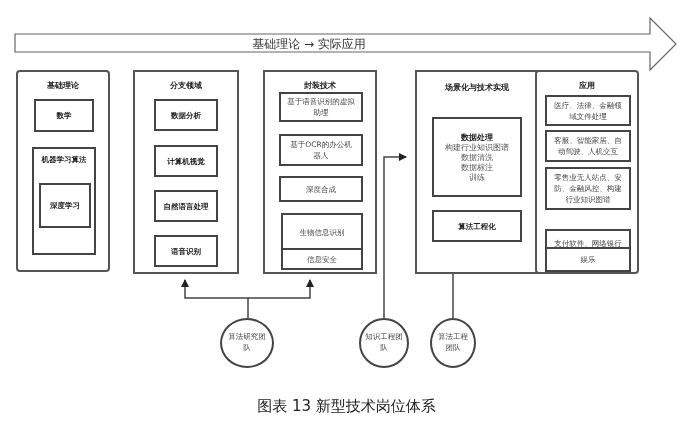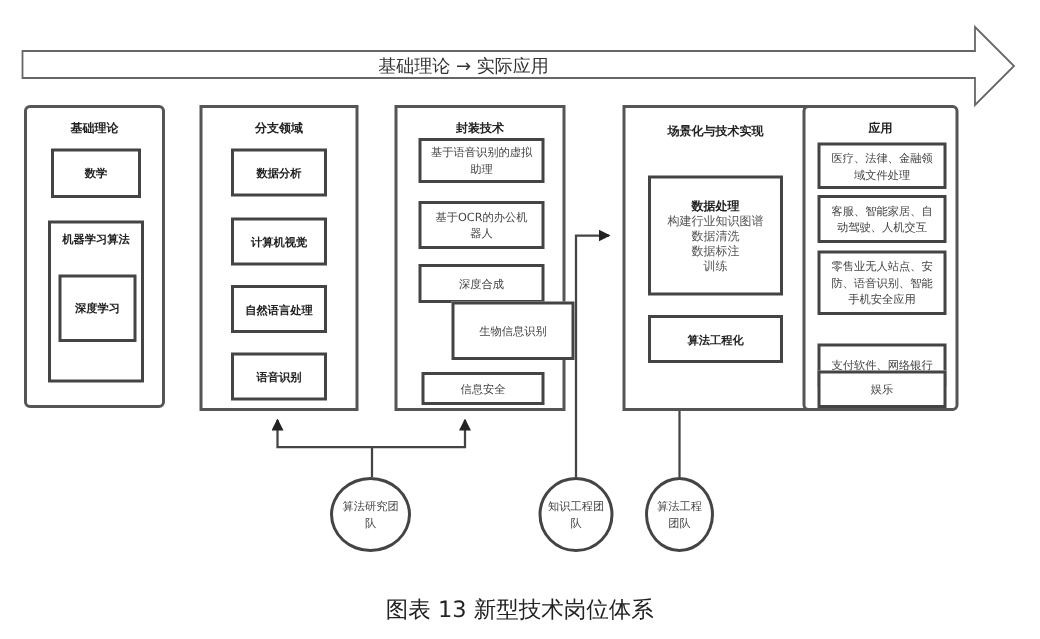--- a/index.html
+++ b/index.html
@@ -5,21 +5,21 @@
     html, body { margin: 0; padding: 0; background: #ffffff; }
     body { width: 693px; height: 426px; position: relative; overflow: hidden;
       font-family: "DejaVu Sans", "Liberation Sans", sans-serif; color: #333; }
     .abs { position: absolute; box-sizing: border-box; }
     .col { border: 2px solid #555; border-radius: 4px; background: #fff; }
     .box { border: 2px solid #444; background: #fff; display: flex; align-items: center;
       justify-content: center; text-align: center; font-size: 7.5px; line-height: 11px; color: #444; }
     .bold { font-weight: bold; color: #222; text-align: center; }
     .col-title { position: absolute; left: 0; right: 0; text-align: center; font-size: 8px; font-weight: bold; color: #222; }
     .circle { border: 2px solid #444; border-radius: 50%; background: #fff; display: flex;
-      align-items: center; justify-content: flex-end; text-align: center; font-size: 7.5px; line-height: 11px; color: #444; padding: 0 4px; }
+      align-items: center; justify-content: flex-end; text-align: center; font-size: 7.5px; line-height: 11px; color: #444; padding: 0 4px; font-family: Liberation Mono, monospace; }
     svg.lines { position: absolute; left: 0; top: 0; }
     .arrow-label { position: absolute; left: 16px; width: 586px; top: 36px; text-align: center; font-size: 12px; color: #333; }
     .caption { position: absolute; left: 0; width: 693px; top: 397px; text-align: center; font-size: 15px; color: #222; }
     .sub { display: block; font-weight: normal; color: #555; font-size: 8px; line-height: 10px; }
   </style>
 </head>
 <body>
 
 <svg class="lines" width="693" height="426">
   <defs>
@@ -74,21 +74,21 @@
   <div class="col-title" style="top:8px;">封装技术</div>
   <div class="abs box" style="left:14px;top:20px;width:84px;height:30px;padding:0 6px;">
       <span>基于语音识别的虚拟助理</span>
     </div>
   <div class="abs box" style="left:14px;top:62px;width:84px;height:32px;padding:0 6px;">
       <span>基于OCR的办公机器人</span>
     </div>
   <div class="abs box" style="left:14px;top:104px;width:84px;height:26px;">
       <span>深度合成</span>
     </div>
-  <div class="abs box" style="left:16px;top:129px;width:82px;height:39px;margin-left:20px;">
+  <div class="abs box" style="left:16px;top:141px;width:82px;height:39px;">
       <span>生物信息识别</span>
     </div>
   <div class="abs box" style="left:16px;top:176px;width:82px;height:22px;">
       <span>信息安全</span>
     </div>
 </div>
 
 <div class="abs col" style="left:415px;top:70px;width:124px;height:204px;border-radius:0;">
   <div class="col-title" style="top:10px;">场景化与技术实现</div>
   <div class="abs box" style="left:15px;top:45px;width:90px;height:80px;flex-direction:column;">
@@ -105,21 +105,21 @@
 
 <div class="abs col" style="left:535px;top:70px;width:104px;height:204px;">
   <div class="col-title" style="top:8px;">应用</div>
   <div class="abs box" style="left:8px;top:23px;width:86px;height:31px;padding:0 4px;">
       <span>医疗、法律、金融领域文件处理</span>
     </div>
   <div class="abs box" style="left:8px;top:58px;width:86px;height:32px;padding:0 4px;">
       <span>客服、智能家居、自动驾驶、人机交互</span>
     </div>
   <div class="abs box" style="left:8px;top:95px;width:86px;height:43px;padding:0 4px;">
-      <span>零售业无人站点、安防、语音识别、智能手机安全应用</span>
+      <span>零售业无人站点、安防、金融风控、构建行业知识图谱</span>
     </div>
   <div class="abs box" style="left:8px;top:157px;width:86px;height:29px;padding:0 4px;">
       <span>支付软件、网络银行</span>
     </div>
 
   <div class="abs box" style="left:8px;top:165px;width:86px;height:25px;transform:translateY(10px);">
       <span>娱乐</span>
     </div>
 </div>
 

